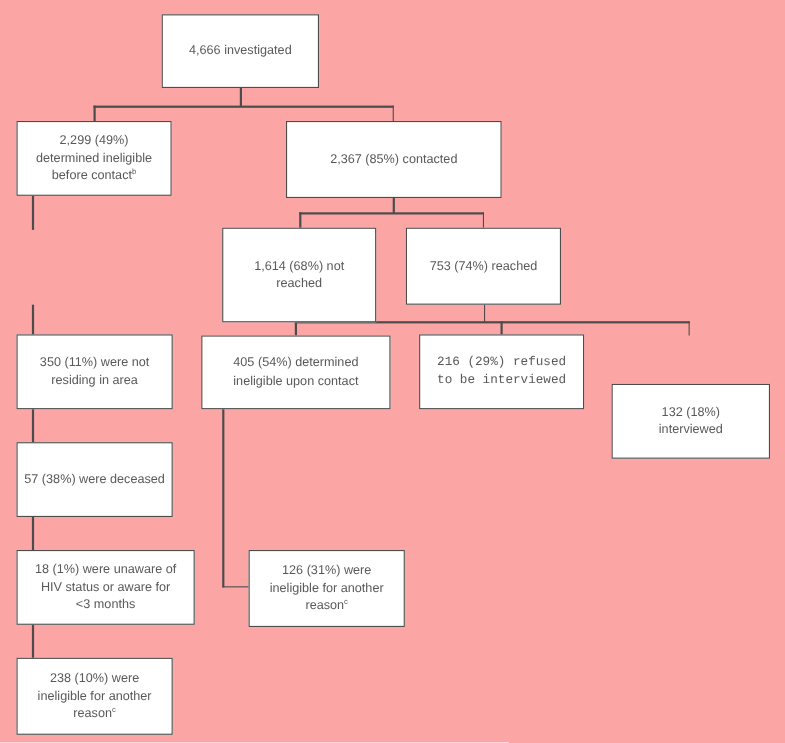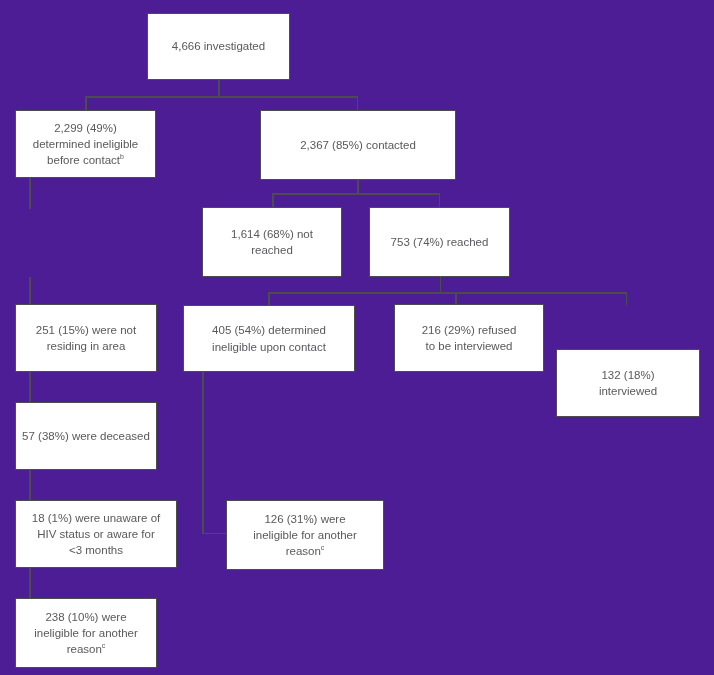--- a/index.html
+++ b/index.html
@@ -1,20 +1,20 @@
 <!DOCTYPE html>
 <html><head>
 <meta charset="utf-8">
 <style>
   html, body { margin: 0; padding: 0; background: #ffffff; }
   #figure {
     position: relative;
     width: 714px;
     height: 675px;
-    background: #4c1d95;
+    background: #fca5a5;
     font-family: "Liberation Sans", "DejaVu Sans", sans-serif;
     overflow: hidden;
   }
   .box {
     position: absolute;
     box-sizing: border-box;
     border: 1.5px solid #4c4c4c;
     background: #ffffff;
     display: flex;
     align-items: center;
@@ -78,61 +78,61 @@
     <span><span class="txt">2,299 (49%)
 determined ineligible
 before contact</span><sup>b</sup></span>
   </div>
 
   <div class="box" style="left:260px; top:110px; width:196px; height:70px;">
     <span><span class="txt">2,367 (85%) contacted</span><sup></sup></span>
   </div>
 
 
-  <div class="box" style="left:202px; top:207px; width:140px; height:70px;text-align:center;">
+  <div class="box" style="left:202px; top:207px; width:140px; height:86px;text-align:center;">
     <span><span class="txt">1,614 (68%) not
 reached</span><sup></sup></span>
   </div>
 
   <div class="box" style="left:369px; top:207px; width:141px; height:70px;">
     <span><span class="txt">753 (74%) reached</span><sup></sup></span>
   </div>
 
   <div class="box" style="left:15px; top:304px; width:142px; height:68px;">
-    <span><span class="txt">251 (15%) were not
+    <span><span class="txt">350 (11%) were not
 residing in area</span><sup></sup></span>
   </div>
 
   <div class="box" style="left:183px; top:305px; width:172px; height:67px;">
     <span><span class="txt">405 (54%) determined
 ineligible upon contact</span><sup></sup></span>
   </div>
 
-  <div class="box" style="left:394px; top:304px; width:150px; height:68px;">
+  <div class="box" style="left:381px; top:304px; width:150px; height:68px;font-family:Liberation Mono, monospace;">
     <span><span class="txt">216 (29%) refused
 to be interviewed</span><sup></sup></span>
   </div>
 
   <div class="box" style="left:556px; top:304px; width:144px; height:68px;margin-top:45px;">
     <span><span class="txt">132 (18%)
 interviewed</span><sup></sup></span>
   </div>
 
   <div class="box" style="left:15px; top:402px; width:142px; height:68px;">
     <span><span class="txt">57 (38%) were deceased</span><sup></sup></span>
   </div>
 
 
   <div class="box" style="left:15px; top:500px; width:162px; height:68px;">
     <span><span class="txt">18 (1%) were unaware of
 HIV status or aware for
 &lt;3 months</span><sup></sup></span>
   </div>
 
-  <div class="box" style="left:226px; top:500px; width:158px; height:70px;">
+  <div class="box" style="left:226px; top:500px; width:142px; height:70px;">
     <span><span class="txt">126 (31%) were
 ineligible for another
 reason</span><sup>c</sup></span>
   </div>
 
   <div class="box" style="left:15px; top:598px; width:142px; height:70px;">
     <span><span class="txt">238 (10%) were
 ineligible for another
 reason</span><sup>c</sup></span>
   </div>

